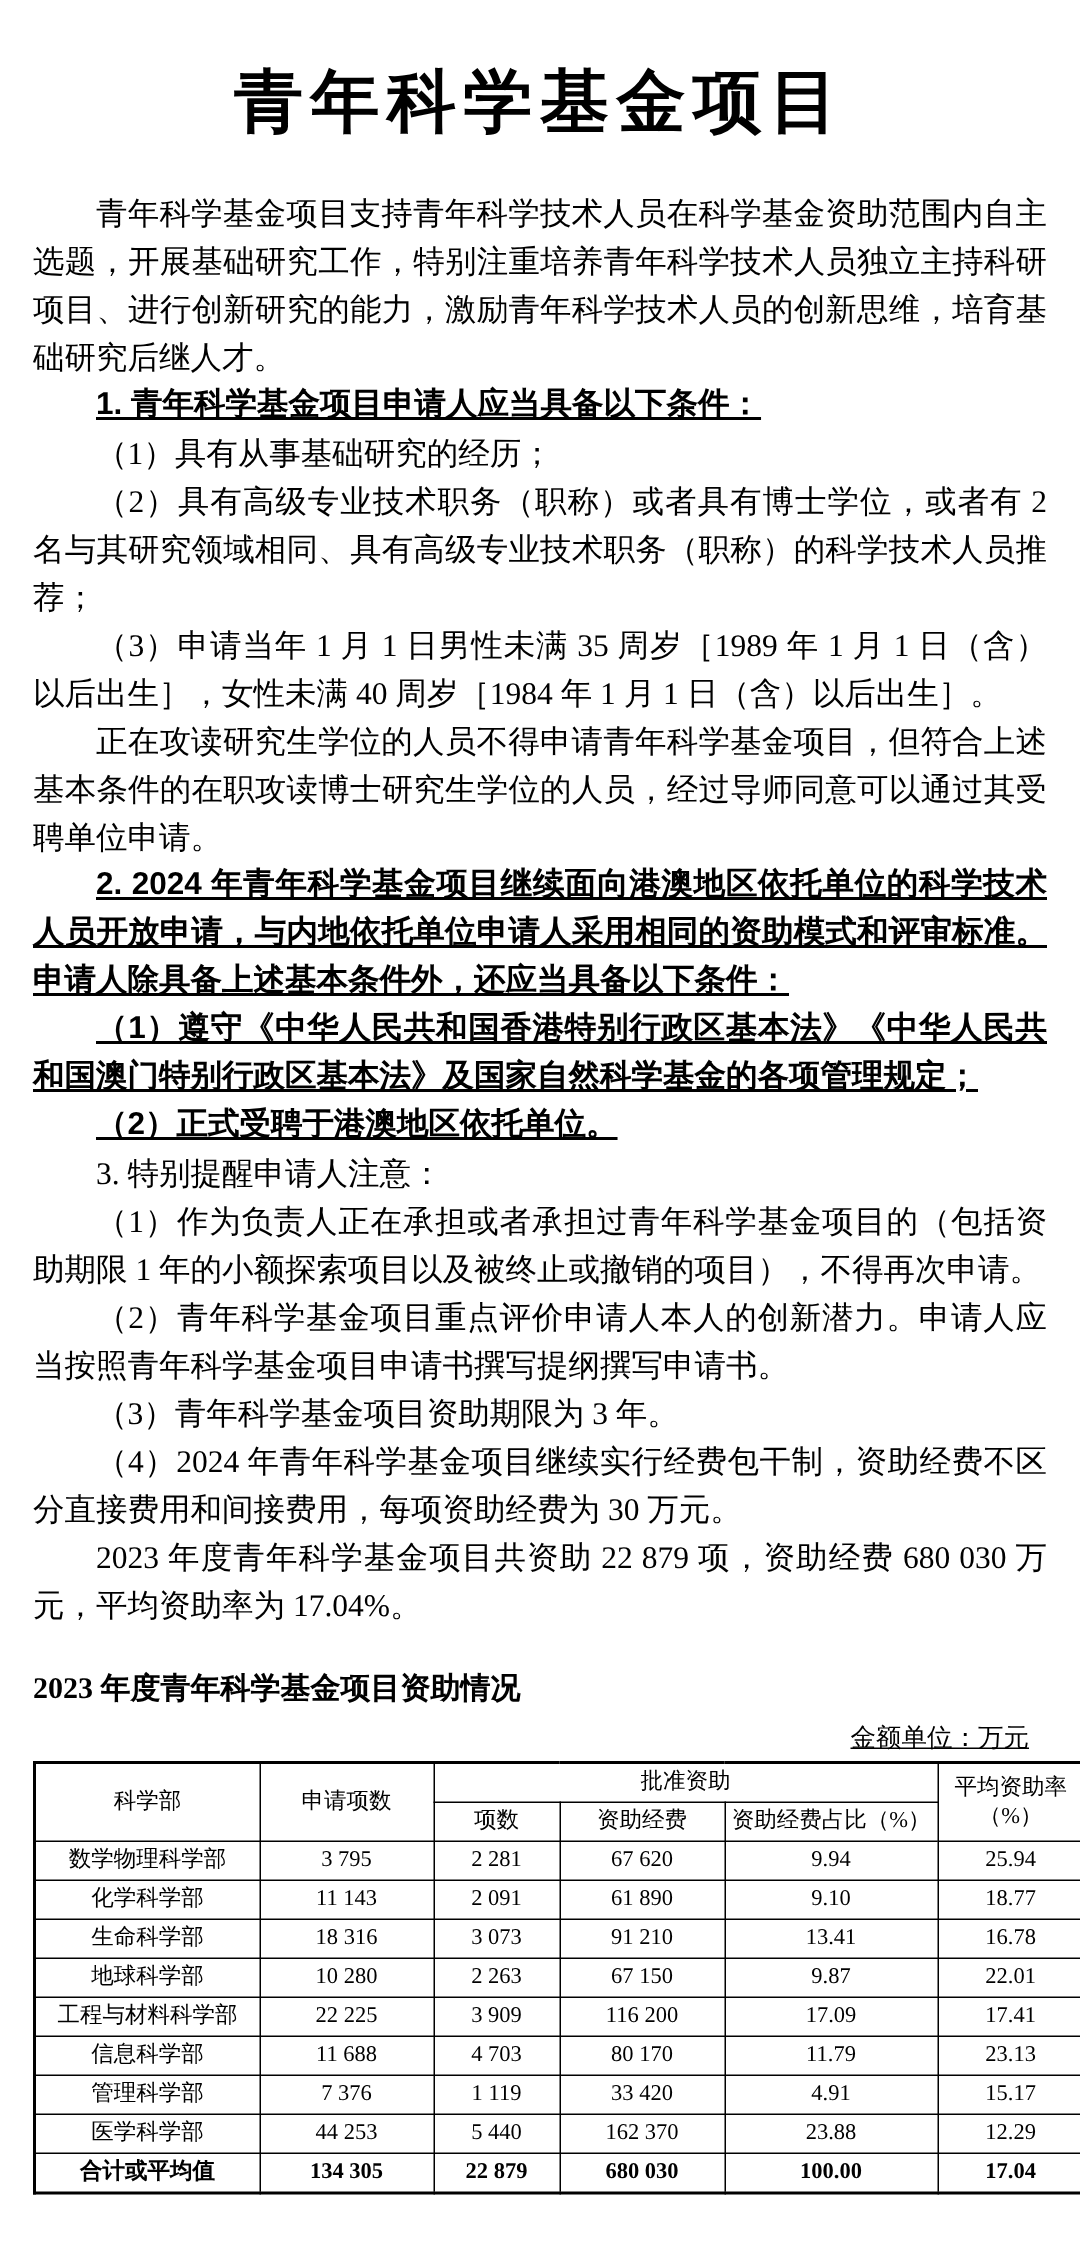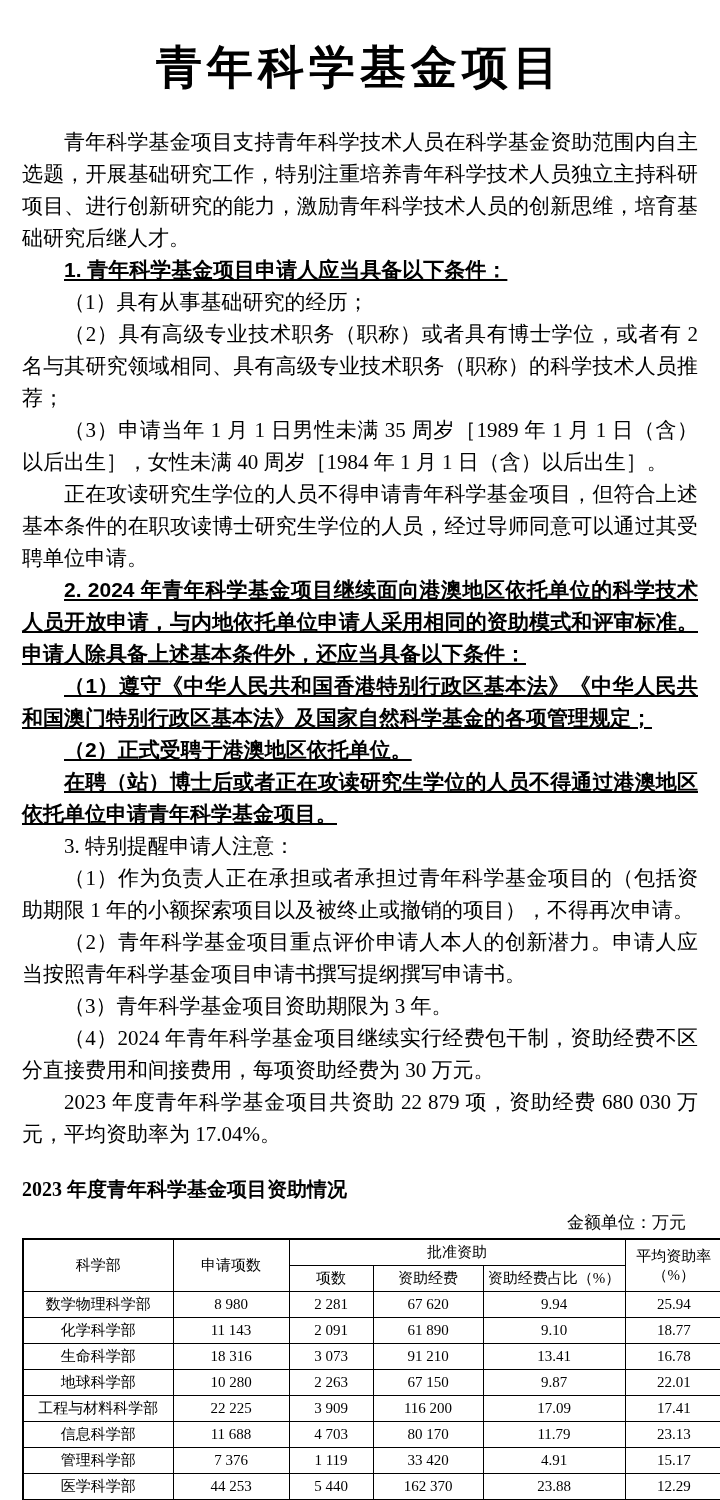--- a/index.html
+++ b/index.html
@@ -41,20 +41,21 @@
   }
   .table-title {
     font-size: 20px;
     font-weight: 700;
     margin: 26px 0 0 0;
   }
   .unit-note {
     text-align: right;
     font-size: 17px;
     margin: 8px 12px 4px 0;
+    text-decoration: underline;
   }
   table.fund-table {
     width: 700px;
     margin: 0 auto;
     border-collapse: collapse;
     border: 2px solid #000;
     font-size: 15px;
     table-layout: fixed;
   }
   .fund-table th, .fund-table td {
@@ -80,21 +81,20 @@
 
   <p class="body">青年科学基金项目支持青年科学技术人员在科学基金资助范围内自主选题，开展基础研究工作，特别注重培养青年科学技术人员独立主持科研项目、进行创新研究的能力，激励青年科学技术人员的创新思维，培育基础研究后继人才。</p>
   <p class="body hei">1. 青年科学基金项目申请人应当具备以下条件：</p>
   <p class="body">（1）具有从事基础研究的经历；</p>
   <p class="body">（2）具有高级专业技术职务（职称）或者具有博士学位，或者有 2 名与其研究领域相同、具有高级专业技术职务（职称）的科学技术人员推荐；</p>
   <p class="body">（3）申请当年 1 月 1 日男性未满 35 周岁［1989 年 1 月 1 日（含）以后出生］，女性未满 40 周岁［1984 年 1 月 1 日（含）以后出生］。</p>
   <p class="body">正在攻读研究生学位的人员不得申请青年科学基金项目，但符合上述基本条件的在职攻读博士研究生学位的人员，经过导师同意可以通过其受聘单位申请。</p>
   <p class="body hei">2. 2024 年青年科学基金项目继续面向港澳地区依托单位的科学技术人员开放申请，与内地依托单位申请人采用相同的资助模式和评审标准。申请人除具备上述基本条件外，还应当具备以下条件：</p>
   <p class="body hei">（1）遵守《中华人民共和国香港特别行政区基本法》《中华人民共和国澳门特别行政区基本法》及国家自然科学基金的各项管理规定；</p>
   <p class="body hei">（2）正式受聘于港澳地区依托单位。</p>
-  <p class="body hei">在聘（站）博士后或者正在攻读研究生学位的人员不得通过港澳地区依托单位申请青年科学基金项目。</p>
   <p class="body">3. 特别提醒申请人注意：</p>
   <p class="body">（1）作为负责人正在承担或者承担过青年科学基金项目的（包括资助期限 1 年的小额探索项目以及被终止或撤销的项目），不得再次申请。</p>
   <p class="body">（2）青年科学基金项目重点评价申请人本人的创新潜力。申请人应当按照青年科学基金项目申请书撰写提纲撰写申请书。</p>
   <p class="body">（3）青年科学基金项目资助期限为 3 年。</p>
   <p class="body">（4）2024 年青年科学基金项目继续实行经费包干制，资助经费不区分直接费用和间接费用，每项资助经费为 30 万元。</p>
   <p class="body">2023 年度青年科学基金项目共资助 22 879 项，资助经费 680 030 万元，平均资助率为 17.04%。</p>
 
   <p class="table-title">2023 年度青年科学基金项目资助情况</p>
   <p class="unit-note">金额单位：万元</p>
 
@@ -119,21 +119,21 @@
       </tr>
       <tr>
         <th>项数</th>
         <th>资助经费</th>
         <th>资助经费占比（%）</th>
       </tr>
     </thead>
     <tbody>
       <tr>
         <td>数学物理科学部</td>
-        <td>8 980</td>
+        <td>3 795</td>
         <td>2 281</td>
         <td>67 620</td>
         <td>9.94</td>
         <td>25.94</td>
       </tr>
       <tr>
         <td>化学科学部</td>
         <td>11 143</td>
         <td>2 091</td>
         <td>61 890</td>

